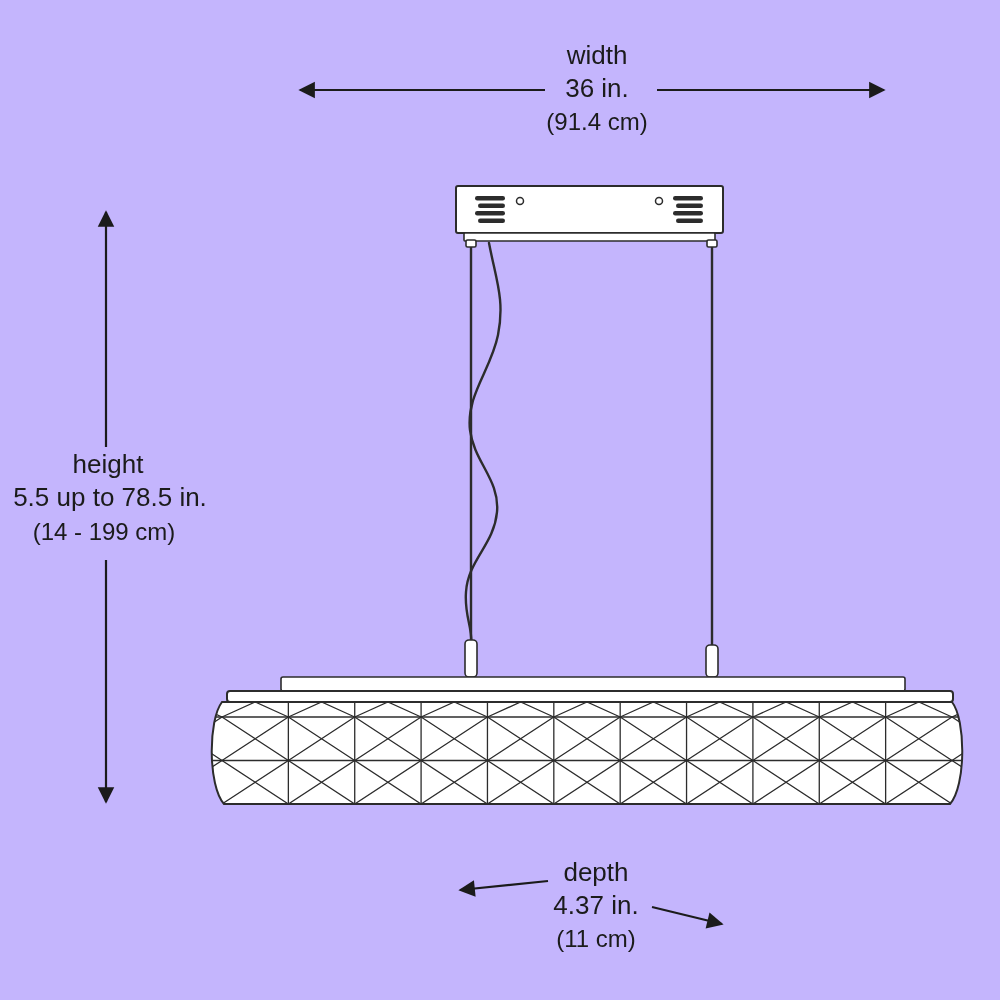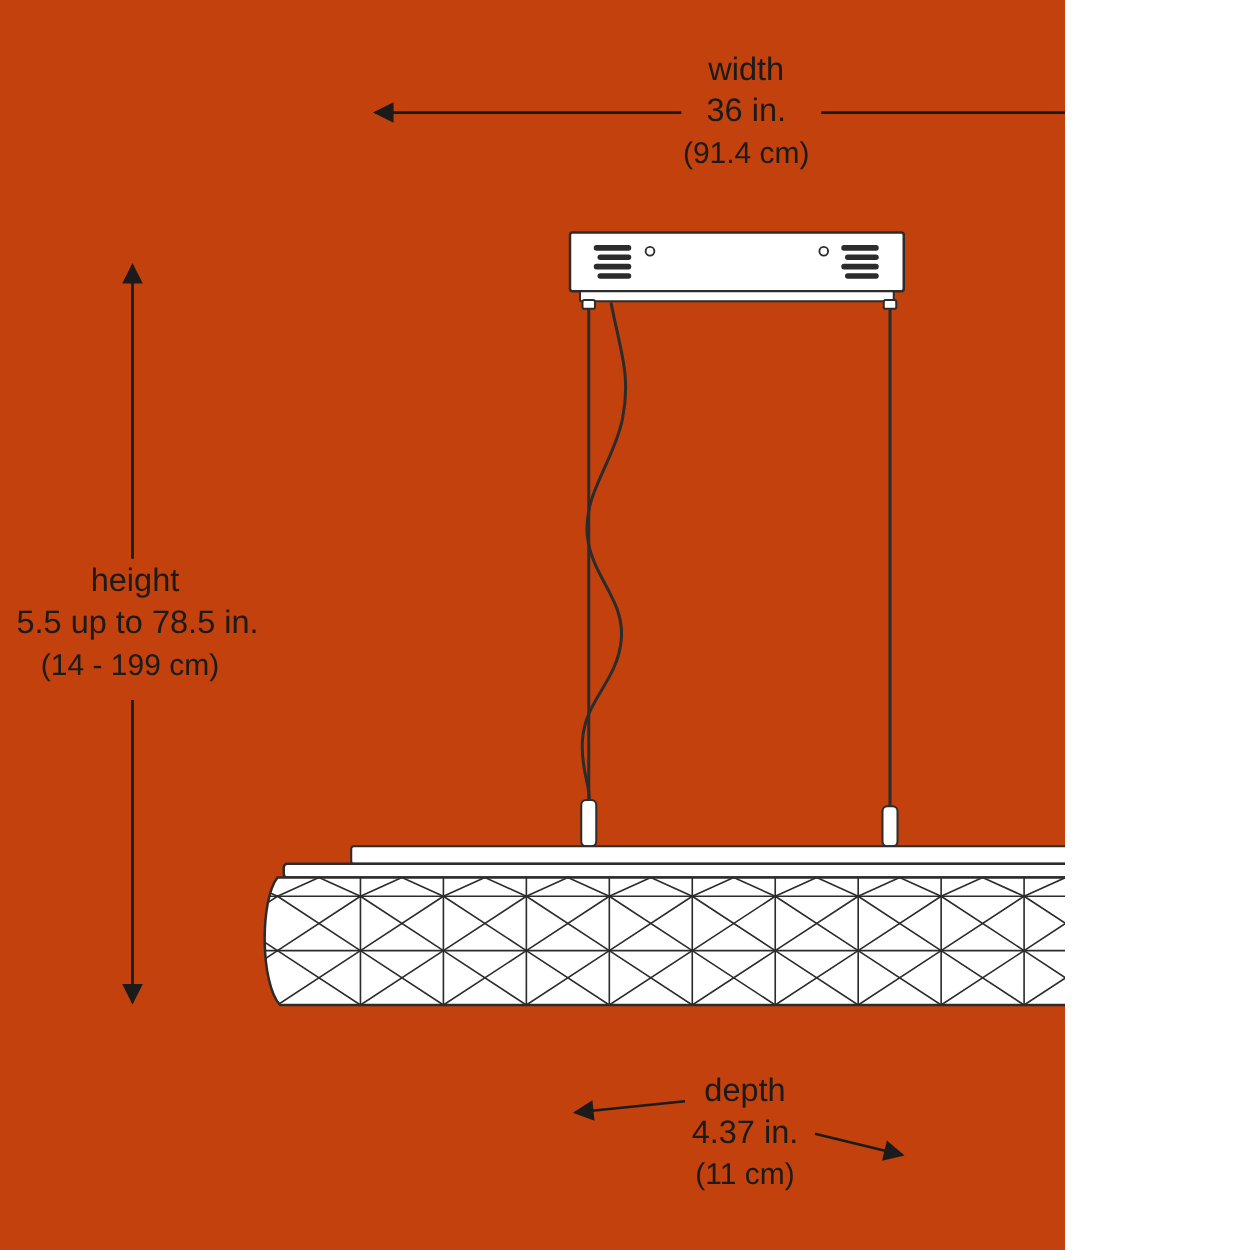--- a/index.html
+++ b/index.html
@@ -1,16 +1,16 @@
 <!DOCTYPE html>
 <html><head>
 <meta charset="utf-8">
 <style>
   html,body{margin:0;padding:0;background:#ffffff;}
-  .canvas{width:852px;height:1000px;position:relative;background:#c2410c;overflow:hidden;}
+  .canvas{width:1000px;height:1000px;position:relative;background:#c4b5fd;overflow:hidden;}
   svg{display:block;}
   text{font-family:"Liberation Sans", sans-serif;fill:#1b1b1b;text-anchor:middle;}
   .t-main{font-size:26px;}
   .t-metric{font-size:24px;}
   .dim{stroke:#1b1b1b;stroke-width:2.2;fill:none;}
   .outline{stroke:#2c2c2c;stroke-width:2;fill:#ffffff;}
   .outline-thin{stroke:#2c2c2c;stroke-width:1.6;fill:#ffffff;}
   .slot{fill:#2c2c2c;}
   .dot{fill:#ffffff;stroke:#2c2c2c;stroke-width:1.5;}
   .rod{stroke:#2c2c2c;stroke-width:2.4;}

